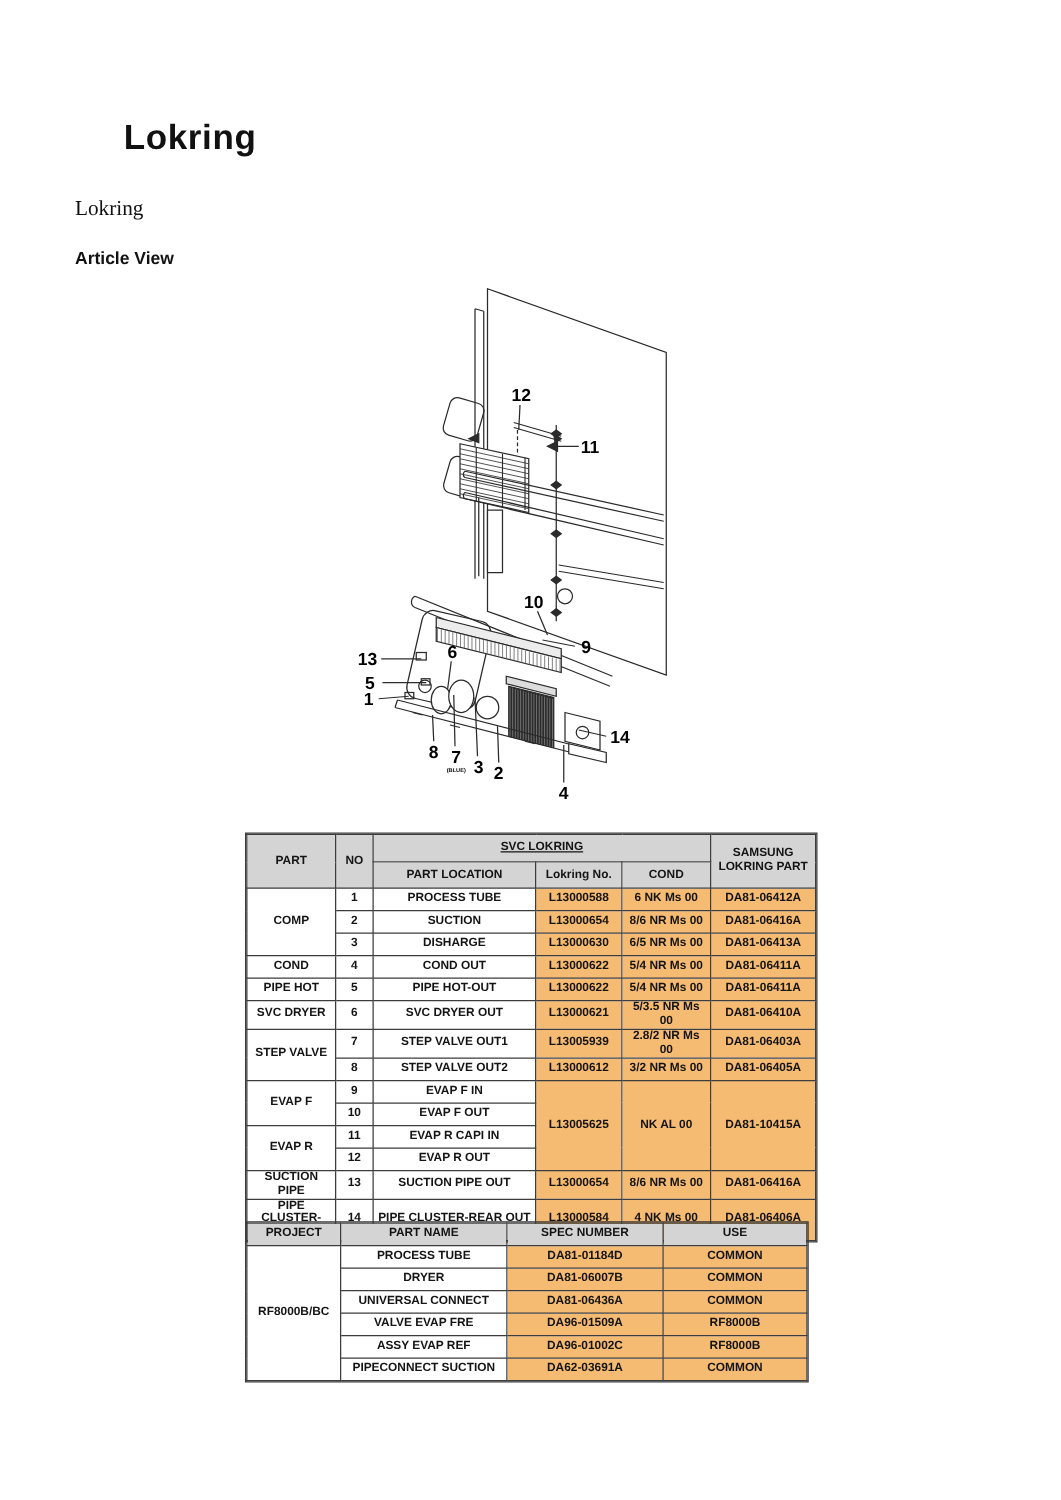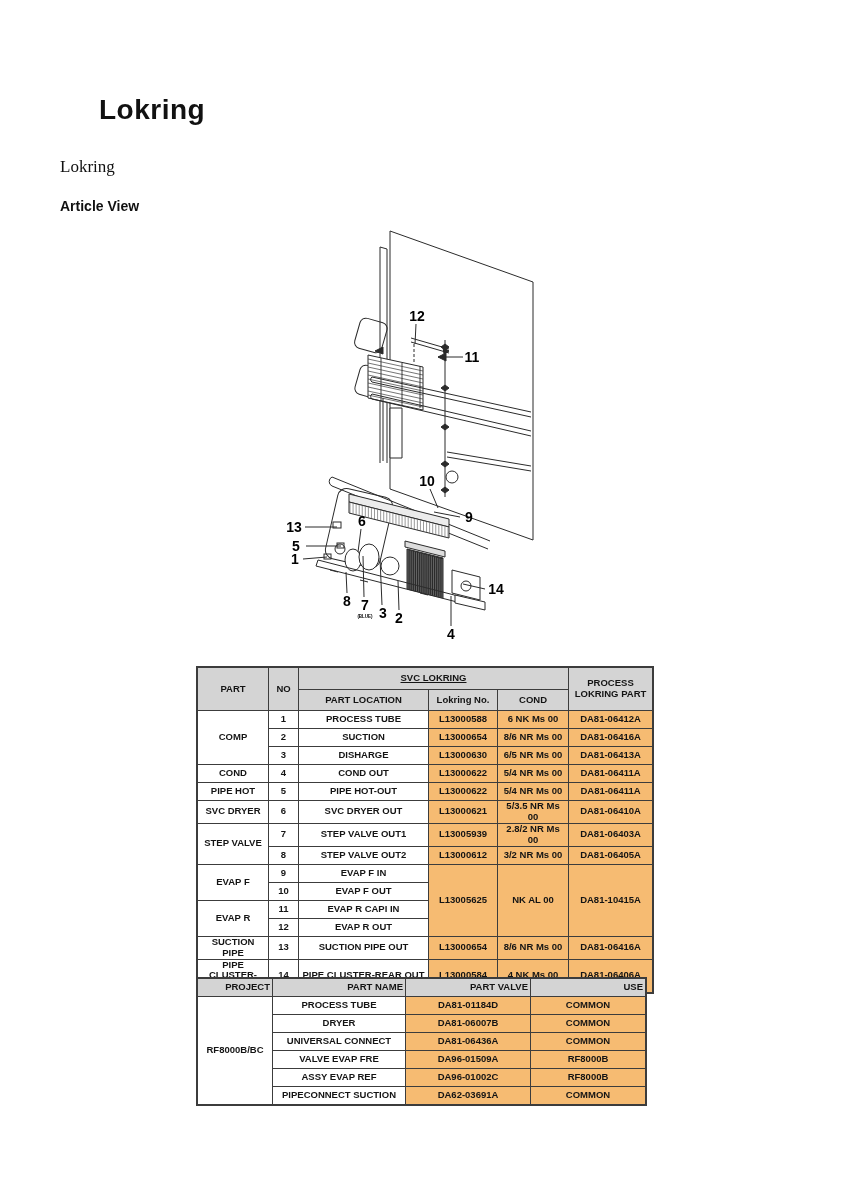--- a/index.html
+++ b/index.html
@@ -19,21 +19,21 @@
   #table2{left:197px;top:978px;width:448px;}
   td,th{
     border:1px solid #3c3c3c;font-size:9.5px;font-weight:bold;text-align:center;
     padding:0 2px;line-height:1.15;overflow:hidden;height:17px;color:#141414;
   }
   th{background:var(--gray,#d4d4d4);}
   td.orange{background:var(--orange,#f6bb72);}
   #table1 tr.tall td{height:26px;}
   #table1 th.h1{height:21px;text-decoration:underline;}
   #table1 th.h2{height:20px;margin-left:32px;}
-  #table2 th{height:17px;text-align:right;}
+  #table2 th{height:17px;}
   .outer{outline:1px solid #3c3c3c;}
   svg text{font-family:"Liberation Sans", sans-serif;}
 </style>
 </head>
 <body>
 
 <div class="abs" id="main-title">Lokring</div>
 <div class="abs" id="sub-title">Lokring</div>
 <div class="abs" id="section-title">Article View</div>
 
@@ -204,21 +204,21 @@
       <col style="width:130px">
       <col style="width:69px">
       <col style="width:71px">
       <col style="width:84px">
     </colgroup>
   <thead>
     <tr>
       <th rowspan="2">PART</th>
       <th rowspan="2">NO</th>
       <th colspan="3" class="h1">SVC LOKRING</th>
-      <th rowspan="2">PROCESS LOKRING PART</th>
+      <th rowspan="2">SAMSUNG LOKRING PART</th>
     </tr>
     <tr>
       <th class="h2">PART LOCATION</th>
       <th class="h2">Lokring No.</th>
       <th class="h2">COND</th>
     </tr>
   </thead>
   <tbody id="t1body">
       <tr>
         <td rowspan="3">COMP</td>
@@ -325,21 +325,21 @@
   <colgroup>
       <col style="width:75px">
       <col style="width:133px">
       <col style="width:125px">
       <col style="width:115px">
     </colgroup>
   <thead>
       <tr id="t2head">
         <th>PROJECT</th>
         <th>PART NAME</th>
-        <th>PART VALVE</th>
+        <th>SPEC NUMBER</th>
         <th>USE</th>
       </tr>
     </thead>
   <tbody id="t2body">
       <tr>
         <td rowspan="6">RF8000B/BC</td>
         <td>PROCESS TUBE</td>
         <td class="orange">DA81-01184D</td>
         <td class="orange">COMMON</td>
       </tr>

